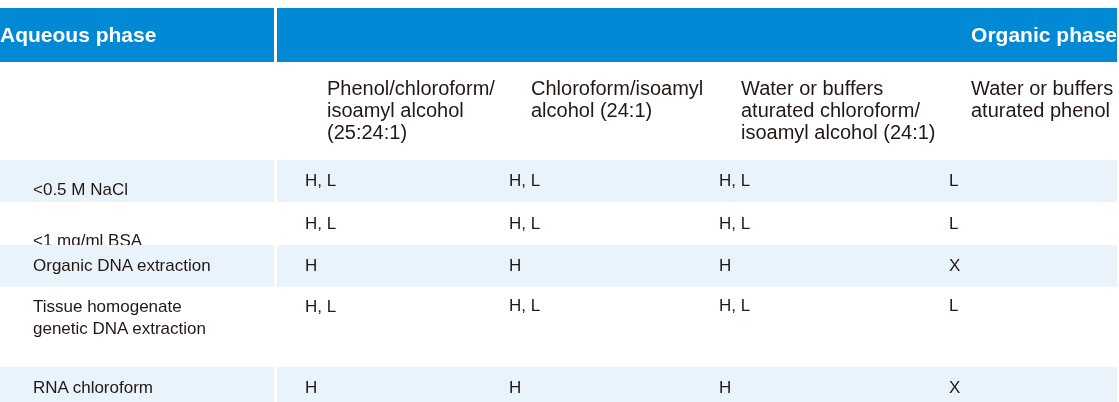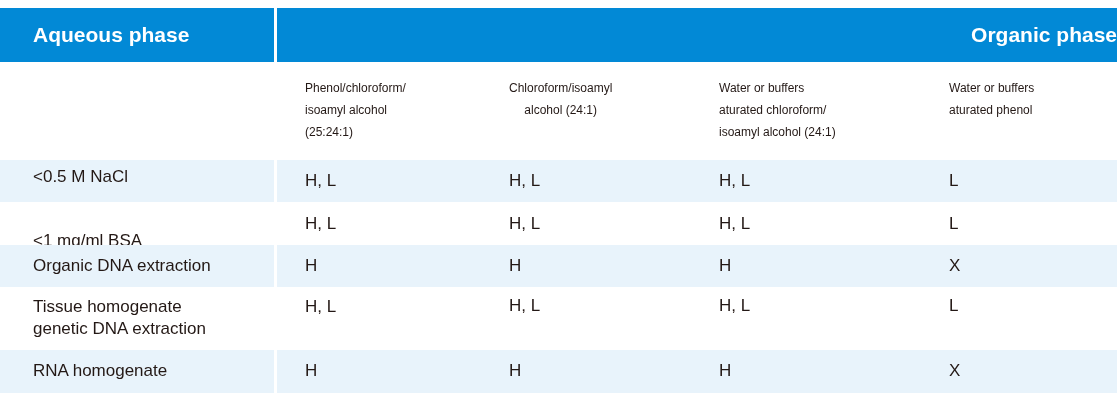--- a/index.html
+++ b/index.html
@@ -2,30 +2,30 @@
 <html><head>
 <meta charset="utf-8">
 <style>
   html, body { margin: 0; padding: 0; background: #ffffff; }
   body { width: 1119px; height: 402px; position: relative; overflow: hidden;
          font-family: "Liberation Sans", sans-serif; color: #231815; }
   .tbl { position: absolute; left: 0; top: 8px; width: 1117px; }
   .hdr { position: relative; height: 54px; }
   .hdr .cell { position: absolute; top: 0; height: 54px; background: #0289d6; color: #ffffff;
                font-weight: bold; font-size: 21px; line-height: 54px; }
-  .hdr .aq { left: 0; width: 274px; padding-left: 33px; box-sizing: border-box; }
+  .hdr .aq { left: 0; width: 274px; box-sizing: border-box; }
   .hdr .org { left: 277px; width: 840px; text-align: right; }
   .colhdr { position: relative; height: 98px; }
-  .colhdr .c { position: absolute; top: 15px; font-size: 12px; line-height: 22px; }
+  .colhdr .c { position: absolute; top: 15px; font-size: 20px; line-height: 22px; margin-left: 22px; }
   .row { position: relative; }
   .row .bg0 { position: absolute; top: 0; bottom: 0; left: 0; width: 274px; }
   .row .bg1 { position: absolute; top: 0; bottom: 0; left: 277px; right: 0; }
   .row.alt .bg0, .row.alt .bg1 { background: #e8f3fb; }
   .row .c { position: absolute; font-size: 17px; line-height: 22px; }
-  .x0 { left: 33px; } .x1 { left: 305px; } .x2 { left: 509px; text-align: center; } .x3 { left: 719px; } .x4 { left: 949px; }
+  .x0 { left: 33px; } .x1 { left: 305px; } .x2 { left: 509px; } .x3 { left: 719px; } .x4 { left: 949px; }
 </style>
 </head>
 <body>
 
 <div class="tbl">
   <div class="hdr">
     <div class="cell aq">Aqueous phase</div>
     <div class="cell org">Organic phase</div>
   </div>
 
@@ -38,21 +38,21 @@
     <div class="c x3 ml">Water or buffers
 aturated chloroform/
 isoamyl alcohol (24:1)</div>
     <div class="c x4 ml">Water or buffers
 aturated phenol</div>
   </div>
 
   <div class="row alt" style="height:42px">
     <div class="bg0"></div>
       <div class="bg1"></div>
-    <div class="c x0" style="top:6px">&lt;0.5 M NaCl</div>
+    <div class="c x0" style="top:19px">&lt;0.5 M NaCl</div>
     <div class="c x1" style="top:10px">H, L</div>
     <div class="c x2" style="top:10px">H, L</div>
     <div class="c x3" style="top:10px">H, L</div>
     <div class="c x4" style="top:10px">L</div>
   </div>
 
   <div class="row" style="height:43px">
     <div class="bg0"></div>
       <div class="bg1"></div>
     <div class="c x0" style="top:28px">&lt;1 mg/ml BSA</div>
@@ -65,35 +65,35 @@
   <div class="row alt" style="height:42px">
     <div class="bg0"></div>
       <div class="bg1"></div>
     <div class="c x0" style="top:10px">Organic DNA extraction</div>
     <div class="c x1" style="top:10px">H</div>
     <div class="c x2" style="top:10px">H</div>
     <div class="c x3" style="top:10px">H</div>
     <div class="c x4" style="top:10px">X</div>
   </div>
 
-  <div class="row" style="height:63px">
+  <div class="row" style="height:80px">
     <div class="bg0"></div>
       <div class="bg1"></div>
     <div class="c x0 ml" style="top:9px">Tissue homogenate
 genetic DNA extraction</div>
     <div class="c x1" style="top:9px">H, L</div>
     <div class="c x2" style="top:8px">H, L</div>
     <div class="c x3" style="top:8px">H, L</div>
     <div class="c x4" style="top:8px">L</div>
   </div>
 
   <div class="row alt" style="height:43px">
     <div class="bg0"></div>
       <div class="bg1"></div>
-    <div class="c x0" style="top:10px">RNA homogenate</div>
+    <div class="c x0" style="top:10px">RNA chloroform</div>
     <div class="c x1" style="top:10px">H</div>
     <div class="c x2" style="top:10px">H</div>
     <div class="c x3" style="top:10px">H</div>
     <div class="c x4" style="top:10px">X</div>
   </div>
 </div>
 
 <style>.ml { white-space: pre-line; }</style>
 
 </body></html>

